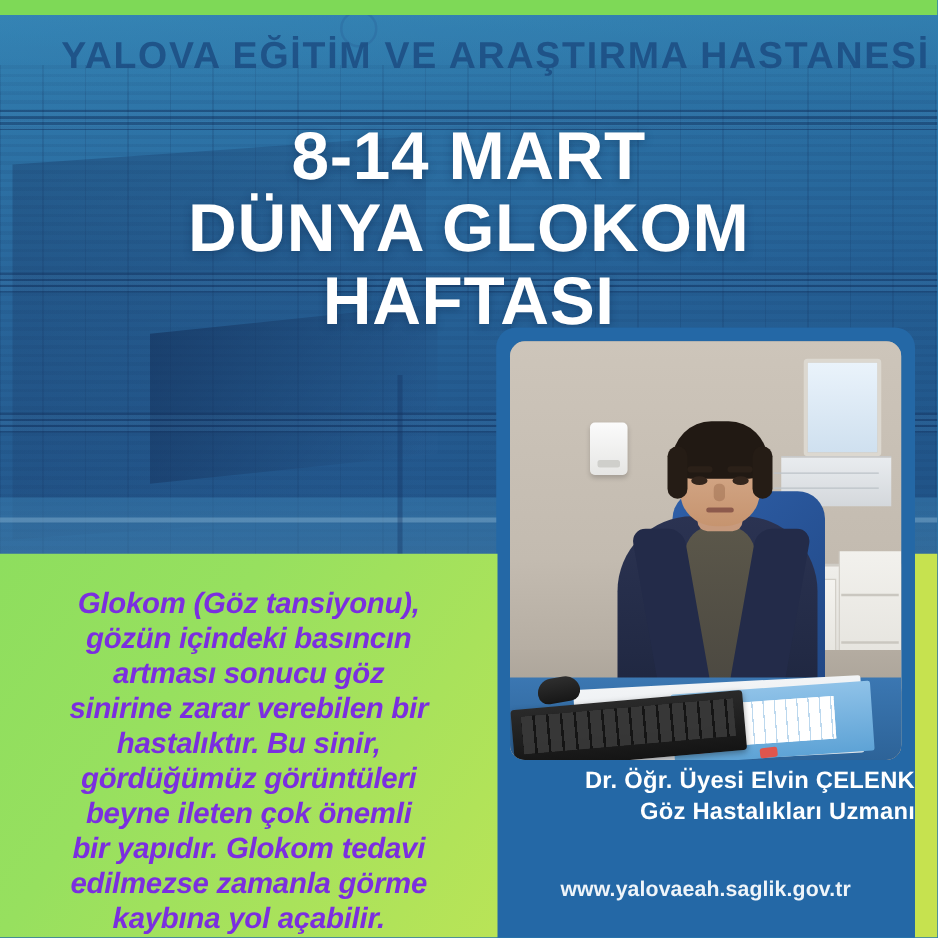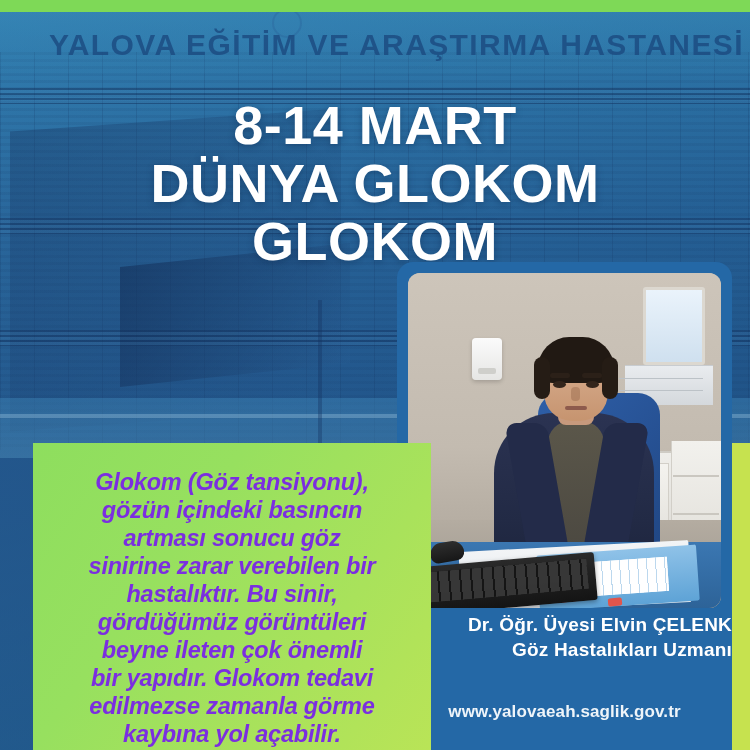--- a/index.html
+++ b/index.html
@@ -394,21 +394,20 @@
     letter-spacing:0.1px;
     z-index:9;
   }
 
   
   .infobox {
     position:absolute;
     left:0; top:443px; width:398px; height:307px;
     background:linear-gradient(125deg,#8ede5e 0%, #97e05f 35%, #a9e25b 70%, #b9e457 100%);
     z-index:8;
-    margin-left:33px;
   }
   .infotext {
     position:absolute;
     left:14px; top:25px; width:370px;
     text-align:center;
     color:#7b2ee0;
     font-weight:bold;
     font-style:italic;
     font-size:23.5px;
     line-height:28px;
@@ -439,21 +438,21 @@
   <div class="sign-logo"></div>
   <div class="sign-main">YALOVA EĞİTİM VE ARAŞTIRMA HASTANESİ</div>
 
   <div class="strip-top"></div>
 
   <div class="strip-right"></div>
 
   <div class="headline">
     <span class="ln">8-14 MART</span>
     <span class="ln">DÜNYA GLOKOM</span>
-    <span class="ln">GLOKOM</span>
+    <span class="ln">HAFTASI</span>
   </div>
 
   <div class="infobox">
     <div class="infotext">
       <span class="il">Glokom (Göz tansiyonu),</span>
       <span class="il">gözün içindeki basıncın</span>
       <span class="il">artması sonucu göz</span>
       <span class="il">sinirine zarar verebilen bir</span>
       <span class="il">hastalıktır. Bu sinir,</span>
       <span class="il">gördüğümüz görüntüleri</span>

